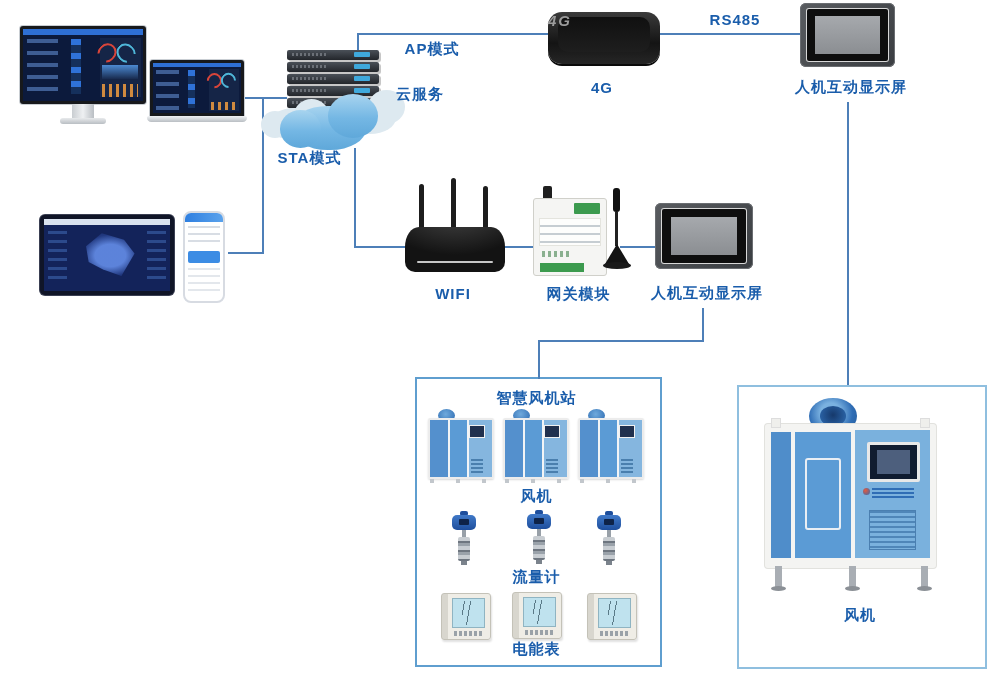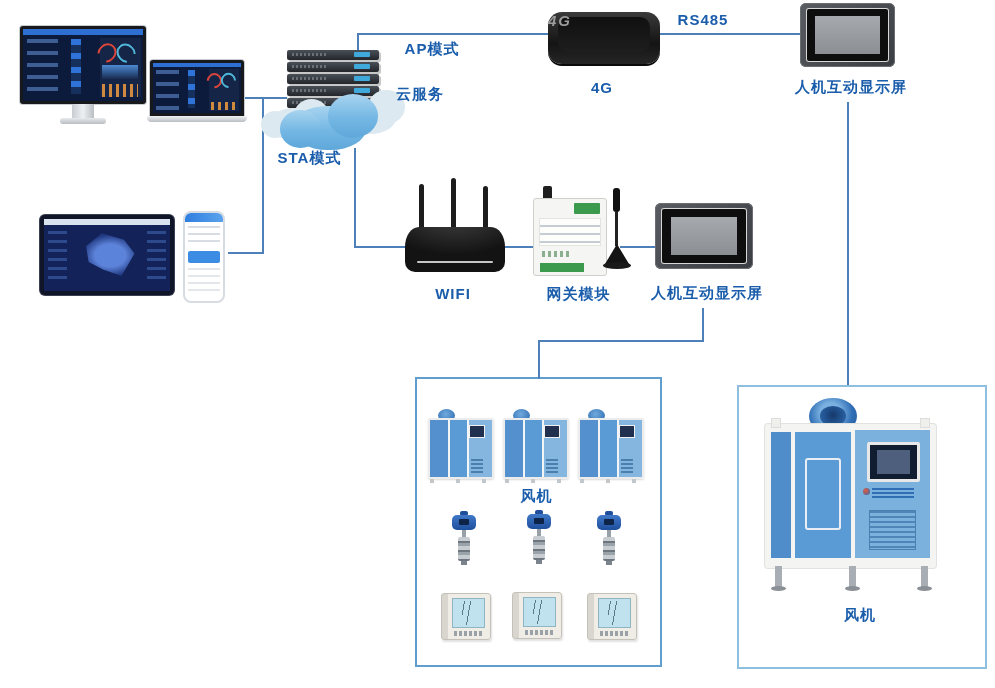--- a/index.html
+++ b/index.html
@@ -257,21 +257,21 @@
   </div>
   <div class="lbl" style="left:397px;top:40px;width:70px">AP模式</div>
   <div class="lbl" style="left:385px;top:85px;width:70px">云服务</div>
   <div class="lbl" style="left:272px;top:149px;width:75px">STA模式</div>
 
   <div class="dev fourg" style="left:548px;top:12px;width:112px;height:52px">
     <i class="fg-top"></i>
     <i class="fg-txt">4G</i>
   </div>
   <div class="lbl" style="left:577px;top:79px;width:50px">4G</div>
-  <div class="lbl" style="left:668px;top:11px;width:70px">RS485</div>
+  <div class="lbl" style="left:700px;top:11px;width:70px">RS485</div>
 
   <div class="dev hmi" style="left:800px;top:3px;width:95px;height:64px">
     <i class="hmi-bezel"></i>
     <i class="hmi-screen"></i>
   </div>
   <div class="lbl" style="left:795px;top:78px;width:106px">人机互动显示屏</div>
 
   <div class="dev" style="left:405px;top:178px;width:100px;height:94px">
     <i class="ant" style="left:14px;top:6px;height:48px"></i>
     <i class="ant" style="left:46px;top:0;height:54px"></i>
@@ -294,20 +294,21 @@
     <i class="whip-base"></i>
   </div>
   <div class="lbl" style="left:536px;top:285px;width:85px">网关模块</div>
 
   <div class="dev hmi" style="left:655px;top:203px;width:98px;height:66px">
     <i class="hmi-bezel"></i>
     <i class="hmi-screen"></i>
   </div>
   <div class="lbl" style="left:651px;top:284px;width:106px">人机互动显示屏</div>
 
+  <div class="lbl" style="left:415px;top:389px;width:243px">智慧风机站</div>
 
   <div class="cab" style="left:428px;top:409px">
     <i class="cab-duct"></i>
     <i class="cab-body"></i>
     <i class="cab-screen"></i>
     <i class="cab-vent"></i>
     <i class="cab-feet"></i>
   </div>
   <div class="cab" style="left:503px;top:409px">
     <i class="cab-duct"></i>
@@ -339,33 +340,35 @@
     <i class="fm-body"></i>
     <i class="fm-tip"></i>
   </div>
   <div class="fm" style="left:597px;top:511px">
     <i class="fm-cap"></i>
     <i class="fm-head"></i>
     <i class="fm-neck"></i>
     <i class="fm-body"></i>
     <i class="fm-tip"></i>
   </div>
+  <div class="lbl" style="left:415px;top:568px;width:243px">流量计</div>
 
   <div class="pm" style="left:441px;top:593px">
     <i class="pm-screen"></i>
     <i class="pm-label"></i>
   </div>
   <div class="pm" style="left:512px;top:592px">
     <i class="pm-screen"></i>
     <i class="pm-label"></i>
   </div>
   <div class="pm" style="left:587px;top:593px">
     <i class="pm-screen"></i>
     <i class="pm-label"></i>
   </div>
+  <div class="lbl" style="left:415px;top:640px;width:243px">电能表</div>
 
   <div class="bigfan" style="left:763px;top:398px">
     <i class="bf-duct"></i>
     <i class="bf-body">
       <i class="bf-lug" style="left:6px"></i>
       <i class="bf-lug" style="right:6px"></i>
       <i class="bf-p1"></i>
       <i class="bf-p2">
         <i class="bf-door"></i>
       </i>

